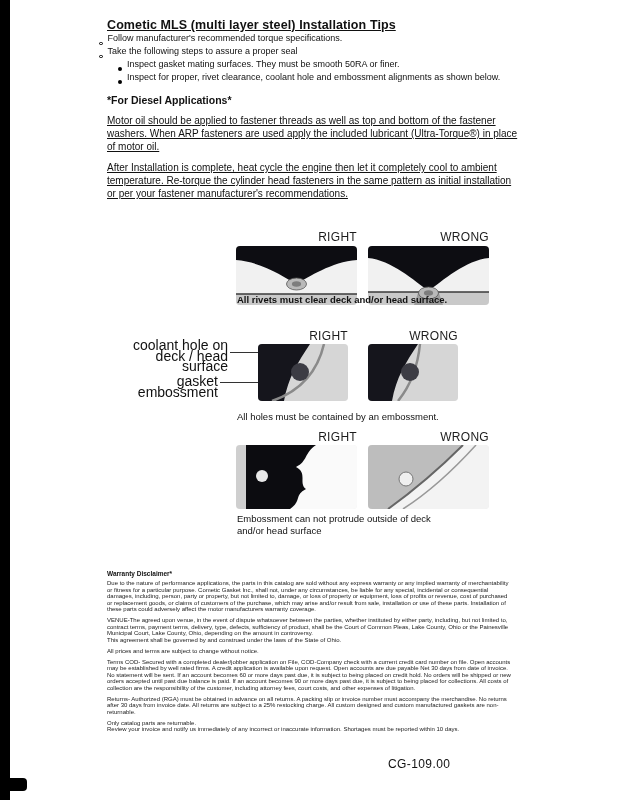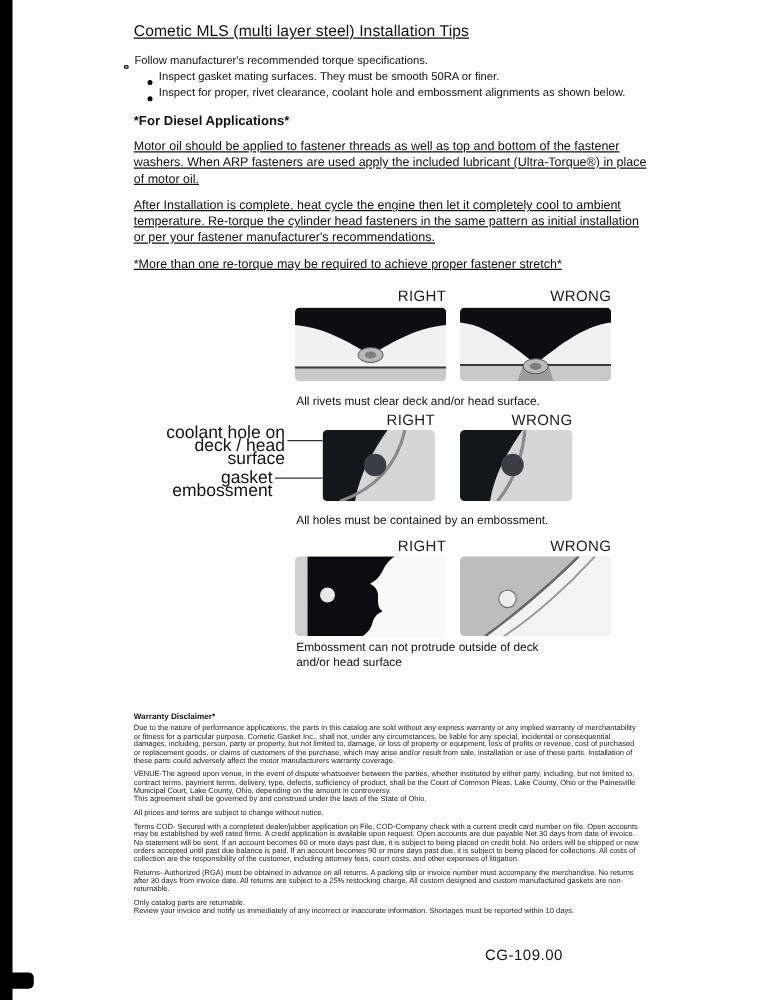--- a/index.html
+++ b/index.html
@@ -10,22 +10,22 @@
     background: #ffffff;
     font-family: "Liberation Sans", sans-serif;
     color: #111;
     overflow: hidden;
   }
   .edge-bar { position:absolute; left:0; top:0; width:10px; height:800px; background:#000; }
   .scan-mark { position:absolute; left:0; top:778px; width:27px; height:13px; background:#000; border-radius:0 4px 4px 0; }
 
   .main { position:absolute; left:107px; top:18px; width:414px; }
   h1.title {
-    margin:0 0 10px 0;
-    font-size:12.5px; font-weight:normal; text-decoration:underline;
+    margin:0 0 0 0;
+    font-size:12.5px; font-weight:bold; text-decoration:underline;
     letter-spacing:0.1px;
   }
   ul.bullets { margin:0; padding:0; list-style:none; font-size:9px; }
   ul.bullets li { display:flex; align-items:flex-end; gap:5px; line-height:13px; margin-left:-8px; }
   ul.bullets li.sub { margin-left:11px; }
   .om { flex:none; width:3.5px; height:3.5px; border:1px solid #000; border-radius:50%; margin-top:4px; }
   .fm { flex:none; width:4px; height:4px; background:#000; border-radius:50%; margin-top:4.5px; }
 
   h2.diesel { margin:10px 0 0 0; font-size:10.5px; font-weight:bold; }
   .main p.body { margin:8px 0 0 0; font-size:10px; line-height:13px; width:412px;text-decoration:underline; }
@@ -52,34 +52,37 @@
   <div class="scan-mark"></div>
 
   <div class="main">
     <h1 class="title">Cometic MLS (multi layer steel) Installation Tips</h1>
 
     <ul class="bullets">
       <li>
         <span class="om"></span>
         <span>Follow manufacturer's recommended torque specifications.</span>
       </li>
+      <li>
+        <span class="om"></span>
+        <span>Take the following steps to assure a proper seal</span>
+      </li>
       <li class="sub">
         <span class="fm"></span>
         <span>Inspect gasket mating surfaces.  They must be smooth 50RA or finer.</span>
       </li>
       <li class="sub">
         <span class="fm"></span>
         <span>Inspect for proper, rivet clearance, coolant hole and embossment alignments as shown below.</span>
       </li>
     </ul>
 
     <h2 class="diesel">*For Diesel Applications*</h2>
     <p class="body">Motor oil should be applied to fastener threads as well as top and bottom of the fastener washers. When ARP fasteners are used apply the included lubricant (Ultra-Torque®) in place of motor oil.</p>
     <p class="body">After Installation is complete, heat cycle the engine then let it completely cool to ambient temperature. Re-torque the cylinder head fasteners in the same pattern as initial installation or per your fastener manufacturer's recommendations.</p>
-    <p class="body">*More than one re-torque may be required to achieve proper fastener stretch*</p>
   </div>
 
   <div class="dlabel" style="left:236px; top:230px; width:121px;">RIGHT</div>
   <div class="dlabel" style="left:368px; top:230px; width:121px;">WRONG</div>
 
   <div class="dimg" style="left:236px; top:246px; width:121px; height:59px;">
     <svg viewBox="0 0 121 59" preserveAspectRatio="none">
       <rect width="121" height="59" fill="#f1f1f1"></rect>
       <rect y="48" width="121" height="11" fill="#c9c9c9"></rect>
       <line x1="0" y1="48" x2="121" y2="48" stroke="#3a3a3a" stroke-width="1.6"></line>
@@ -92,21 +95,21 @@
     <svg viewBox="0 0 121 59" preserveAspectRatio="none">
       <rect width="121" height="59" fill="#f1f1f1"></rect>
       <rect y="46" width="121" height="13" fill="#c9c9c9"></rect>
       <line x1="0" y1="46" x2="121" y2="46" stroke="#3a3a3a" stroke-width="1.6"></line>
       <path d="M0,0 H121 V12 C98,14 74,35 60.5,45 C47,35 23,14 0,12 Z" fill="#0d0d12"></path>
       <polygon points="50,47 71,47 75,59 46,59" fill="#9d9d9d"></polygon>
       <ellipse cx="60.5" cy="47" rx="10" ry="6" fill="#b9b9b9" stroke="#555" stroke-width="0.8"></ellipse>
       <ellipse cx="60.5" cy="47" rx="4.6" ry="2.8" fill="#7d7d7d"></ellipse>
     </svg>
   </div>
-  <div class="caption" style="left:237px; top:316px;">All rivets must clear deck and/or head surface.</div>
+  <div class="caption" style="left:237px; top:294px;font-weight:bold;">All rivets must clear deck and/or head surface.</div>
 
   <div class="dlabel" style="left:258px; top:329px; width:90px;">RIGHT</div>
   <div class="dlabel" style="left:368px; top:329px; width:90px;">WRONG</div>
 
   <div class="callout" style="left:128px; top:340px; width:100px;">coolant hole on
 deck / head surface</div>
   <div class="cline" style="left:230px; top:352px; width:33px;"></div>
   <div class="callout" style="left:118px; top:376px; width:100px;">gasket embossment</div>
   <div class="cline" style="left:220px; top:382px; width:68px;"></div>
 

